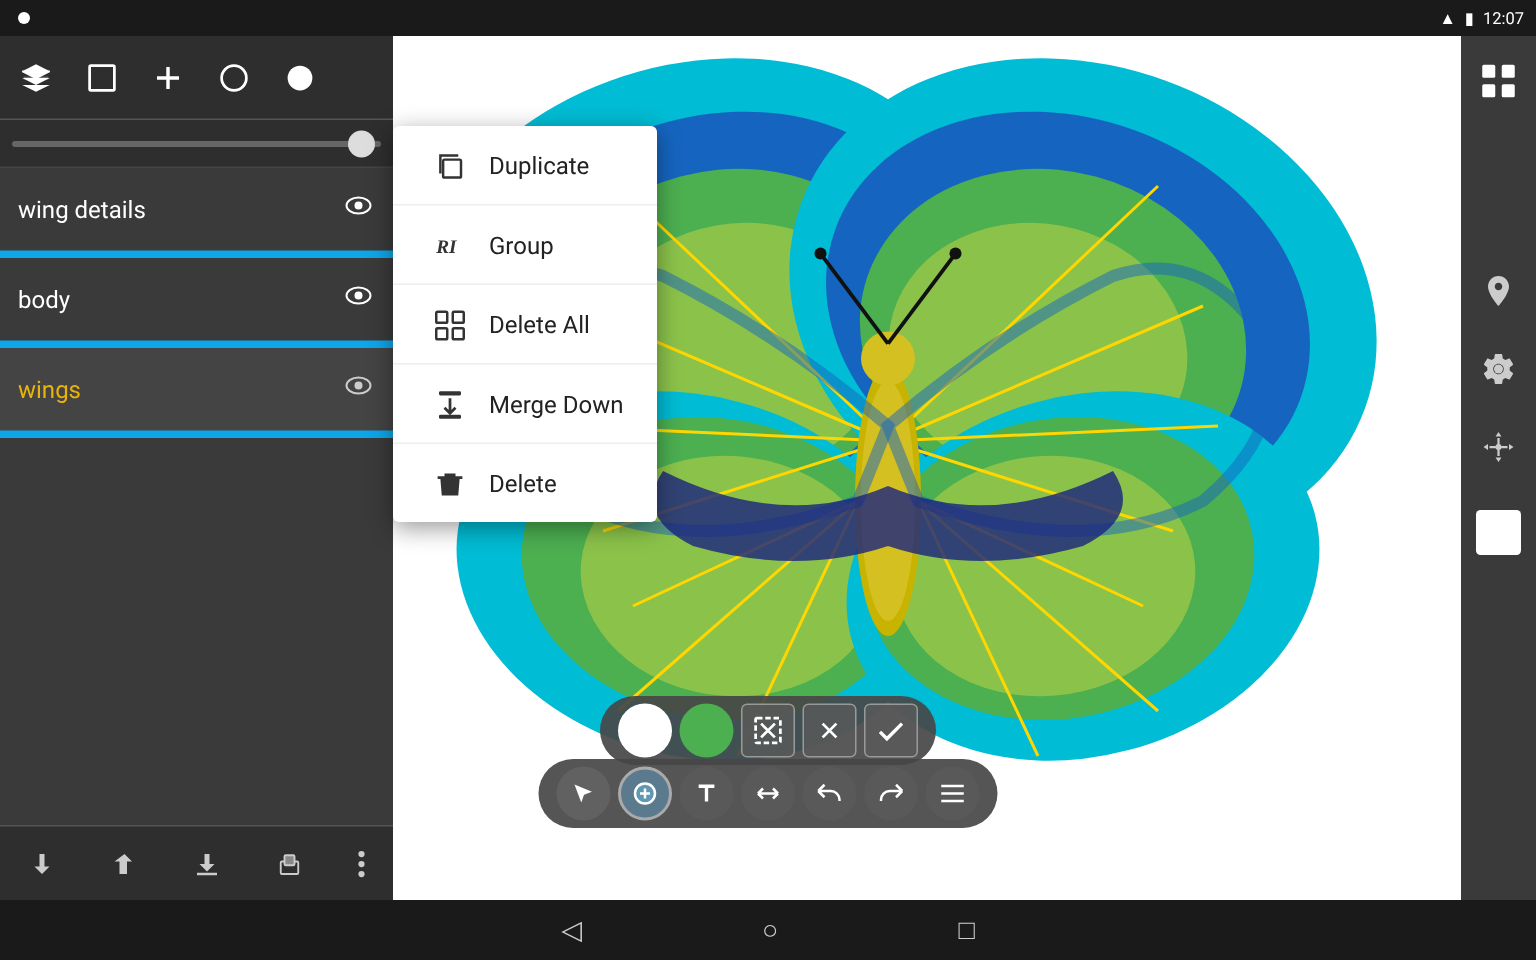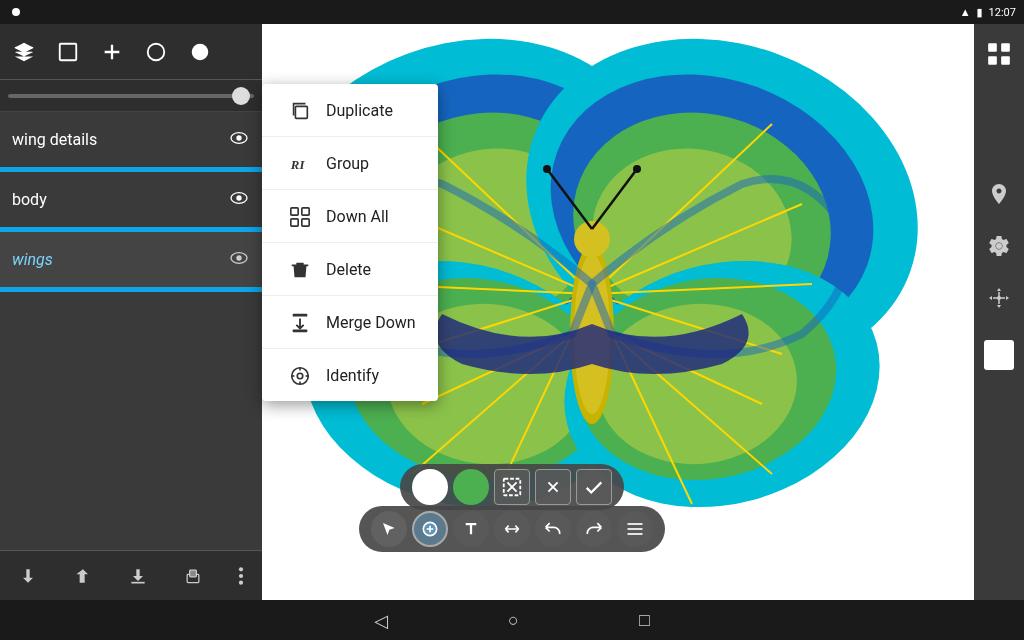--- a/index.html
+++ b/index.html
@@ -99,21 +99,21 @@
       cursor: pointer;
     }
     .layer-item.active {
       background: #444;
     }
     .layer-name {
       flex: 1;
       color: #fff;
       font-size: 16px;
     }
-    .layer-name.yellow { color: #7dd3fc; font-style: italic; }
+    .layer-name.yellow { color: #eab308; }
     .layer-eye {
       color: #ccc;
       font-size: 18px;
     }
 
     
     .panel-bottom {
       position: absolute;
       bottom: 0; left: 0; right: 0;
       height: 50px;
@@ -453,52 +453,39 @@
     </div>
     <div class="menu-item">
       <div class="menu-item-icon">
         <svg width="22" height="22" viewBox="0 0 24 24" fill="none" stroke="#333" stroke-width="1.8">
           <rect x="2" y="2" width="8" height="8" rx="1"></rect>
           <rect x="14" y="2" width="8" height="8" rx="1"></rect>
           <rect x="2" y="14" width="8" height="8" rx="1"></rect>
           <rect x="14" y="14" width="8" height="8" rx="1"></rect>
         </svg>
       </div>
-      <span class="menu-item-label">Down All</span>
-    </div>
-    <div class="menu-item">
-      <div class="menu-item-icon">
-        <svg width="22" height="22" viewBox="0 0 24 24" fill="#333">
-          <path d="M3 6h18v2H3zM8 6V4h8v2M5 8l1 12h12l1-12H5z"></path>
-        </svg>
-      </div>
-      <span class="menu-item-label">Delete</span>
+      <span class="menu-item-label">Delete All</span>
     </div>
     <div class="menu-item">
       <div class="menu-item-icon">
         <svg width="22" height="22" viewBox="0 0 24 24" fill="#333">
           <rect x="4" y="2" width="16" height="3" rx="1" fill="#333"></rect>
           <path d="M12 7v11M8 14l4 4 4-4" stroke="#333" stroke-width="2" fill="none"></path>
           <rect x="4" y="19" width="16" height="3" rx="1" fill="#333"></rect>
         </svg>
       </div>
       <span class="menu-item-label">Merge Down</span>
     </div>
     <div class="menu-item">
       <div class="menu-item-icon">
-        <svg width="22" height="22" viewBox="0 0 24 24" fill="none" stroke="#333" stroke-width="1.8">
-          <circle cx="12" cy="12" r="9"></circle>
-          <circle cx="12" cy="12" r="3"></circle>
-          <line x1="12" y1="3" x2="12" y2="6"></line>
-          <line x1="12" y1="18" x2="12" y2="21"></line>
-          <line x1="3" y1="12" x2="6" y2="12"></line>
-          <line x1="18" y1="12" x2="21" y2="12"></line>
-        </svg>
-      </div>
-      <span class="menu-item-label">Identify</span>
+        <svg width="22" height="22" viewBox="0 0 24 24" fill="#333">
+          <path d="M3 6h18v2H3zM8 6V4h8v2M5 8l1 12h12l1-12H5z"></path>
+        </svg>
+      </div>
+      <span class="menu-item-label">Delete</span>
     </div>
   </div>
 
   <div style="position:absolute; bottom:90px; left:50%; transform:translateX(-50%); display:flex; align-items:center; gap:5px; background:rgba(70,70,70,0.92); border-radius:28px; padding:5px 12px; z-index:20;">
     <div style="width:36px;height:36px;border-radius:50%;background:#fff;display:flex;align-items:center;justify-content:center;"></div>
     <div style="width:36px;height:36px;border-radius:50%;background:#4caf50;display:flex;align-items:center;justify-content:center;"></div>
     <div style="width:36px;height:36px;border-radius:4px;background:rgba(90,90,90,0.8);display:flex;align-items:center;justify-content:center;color:#fff;font-size:18px;border:1px solid #999;">
       <svg width="22" height="22" viewBox="0 0 24 24" fill="none" stroke="white" stroke-width="2">
         <rect x="3" y="3" width="18" height="18" rx="1" stroke-dasharray="4 2"></rect>
         <line x1="7" y1="17" x2="17" y2="7" stroke="white" stroke-width="2"></line>

